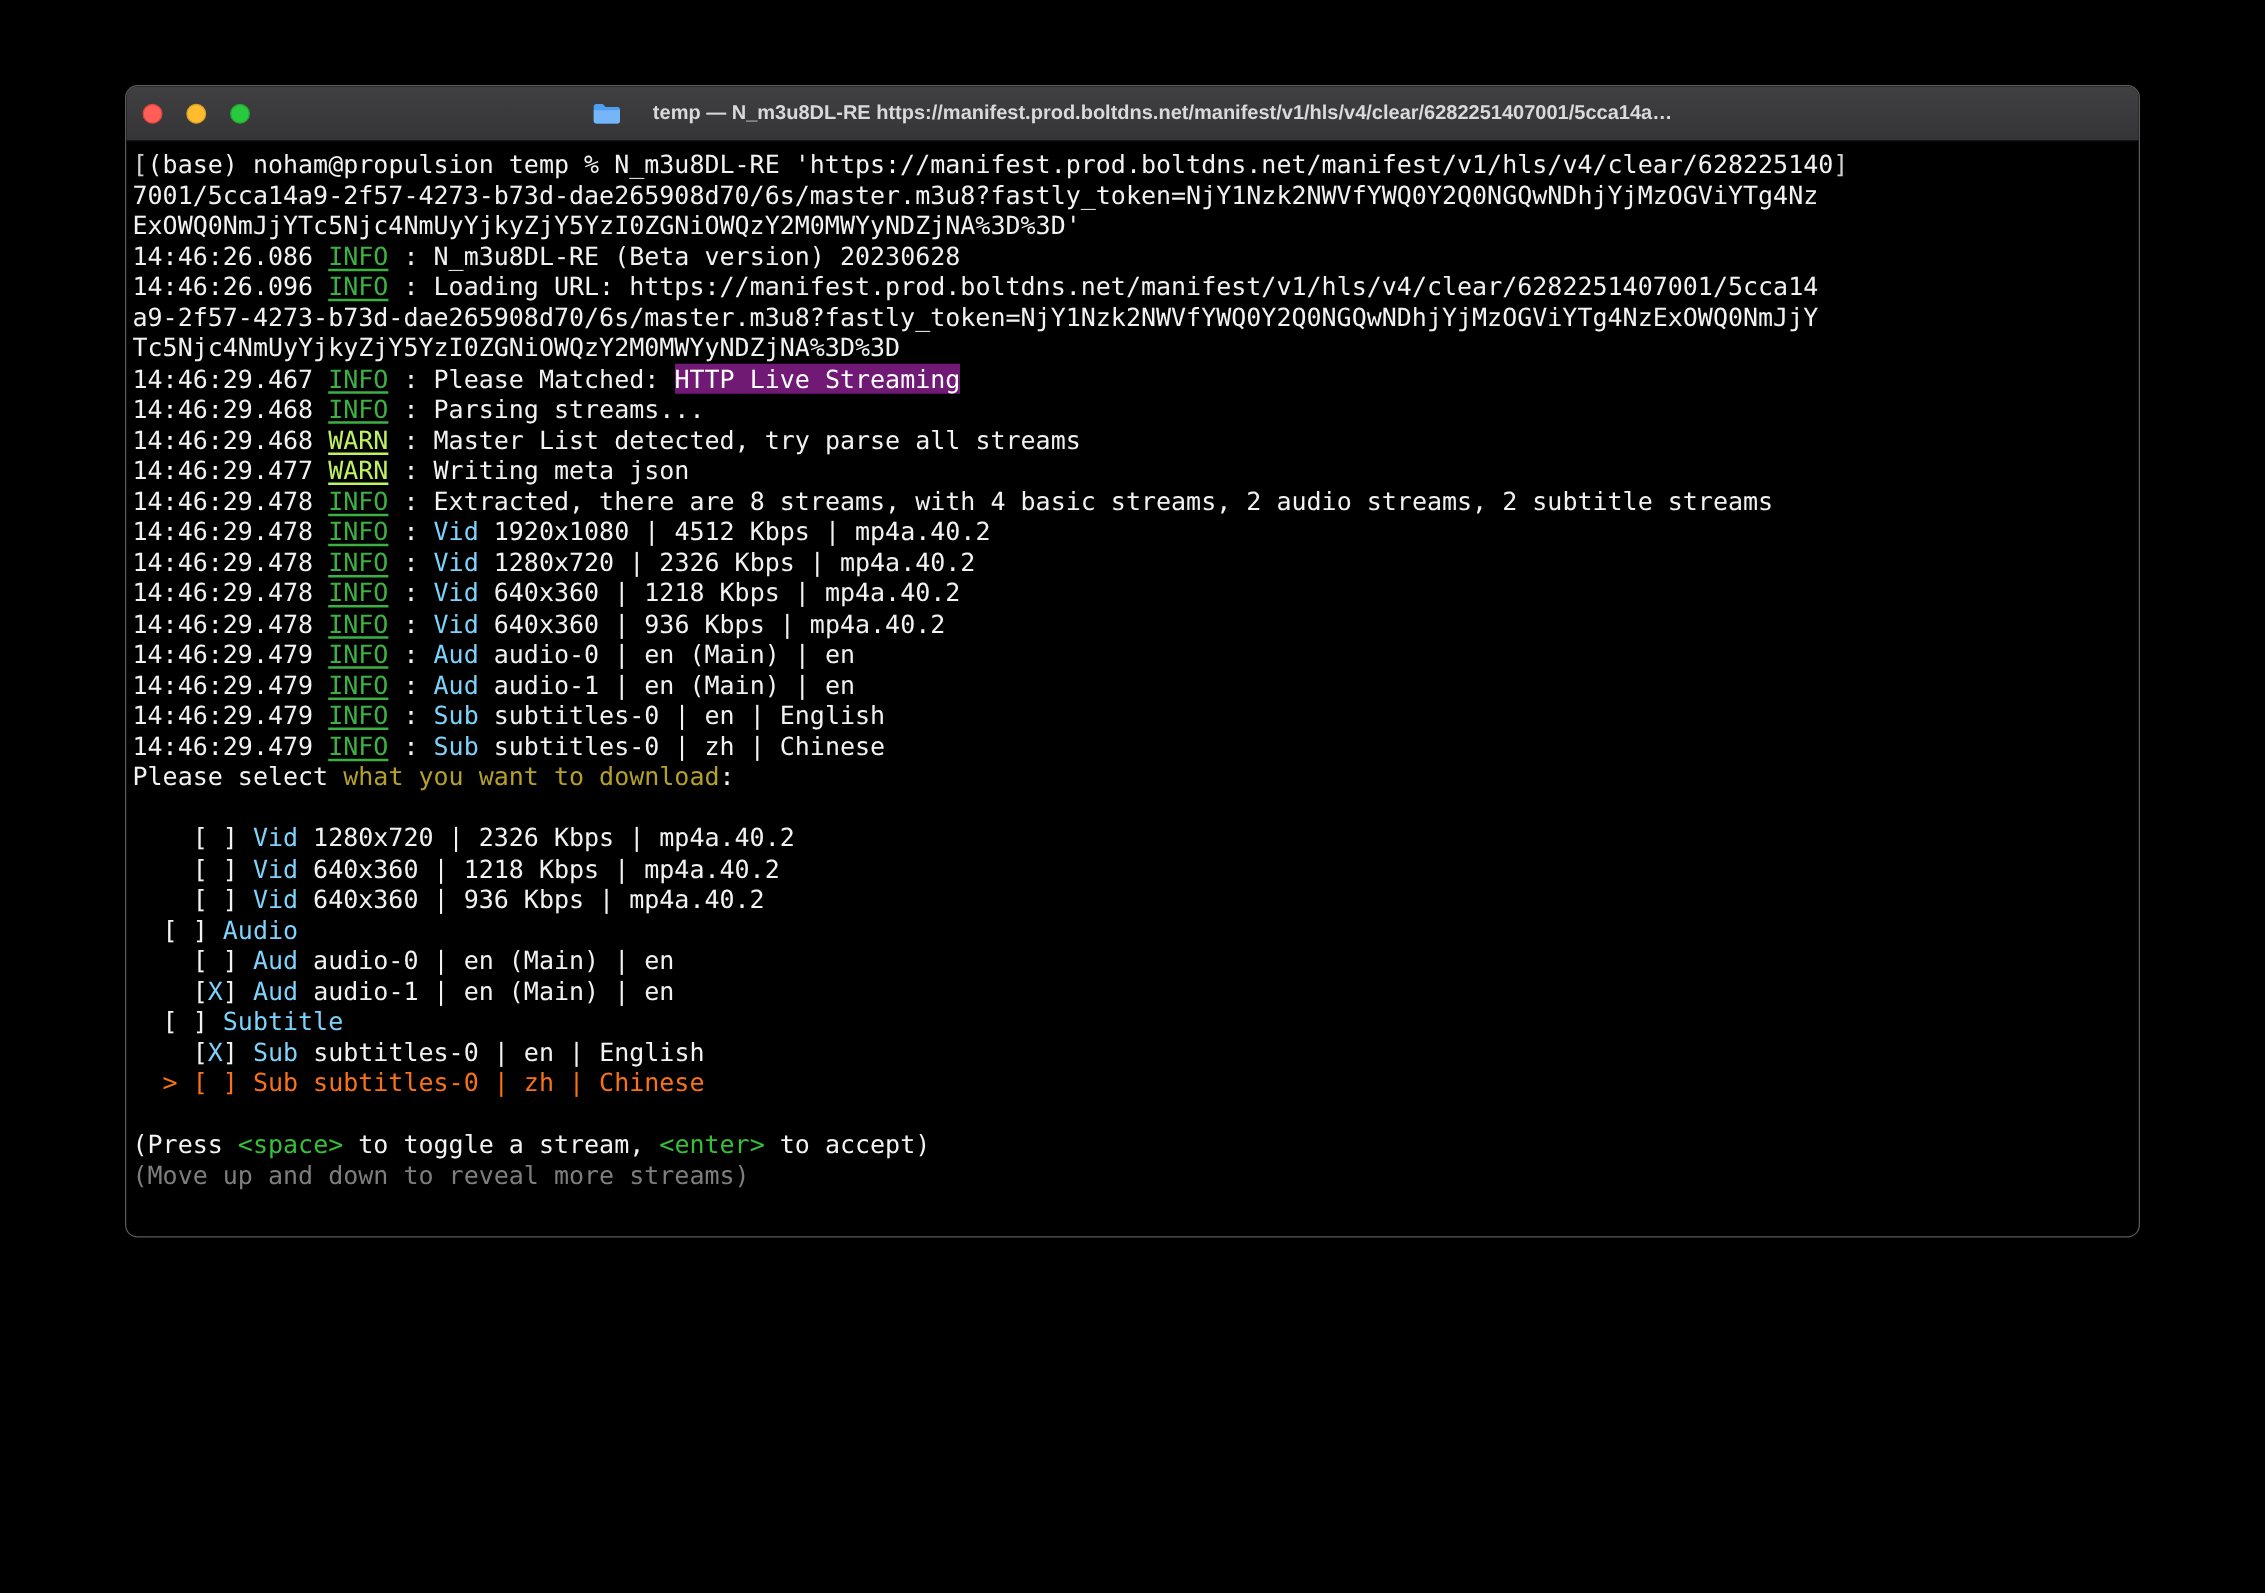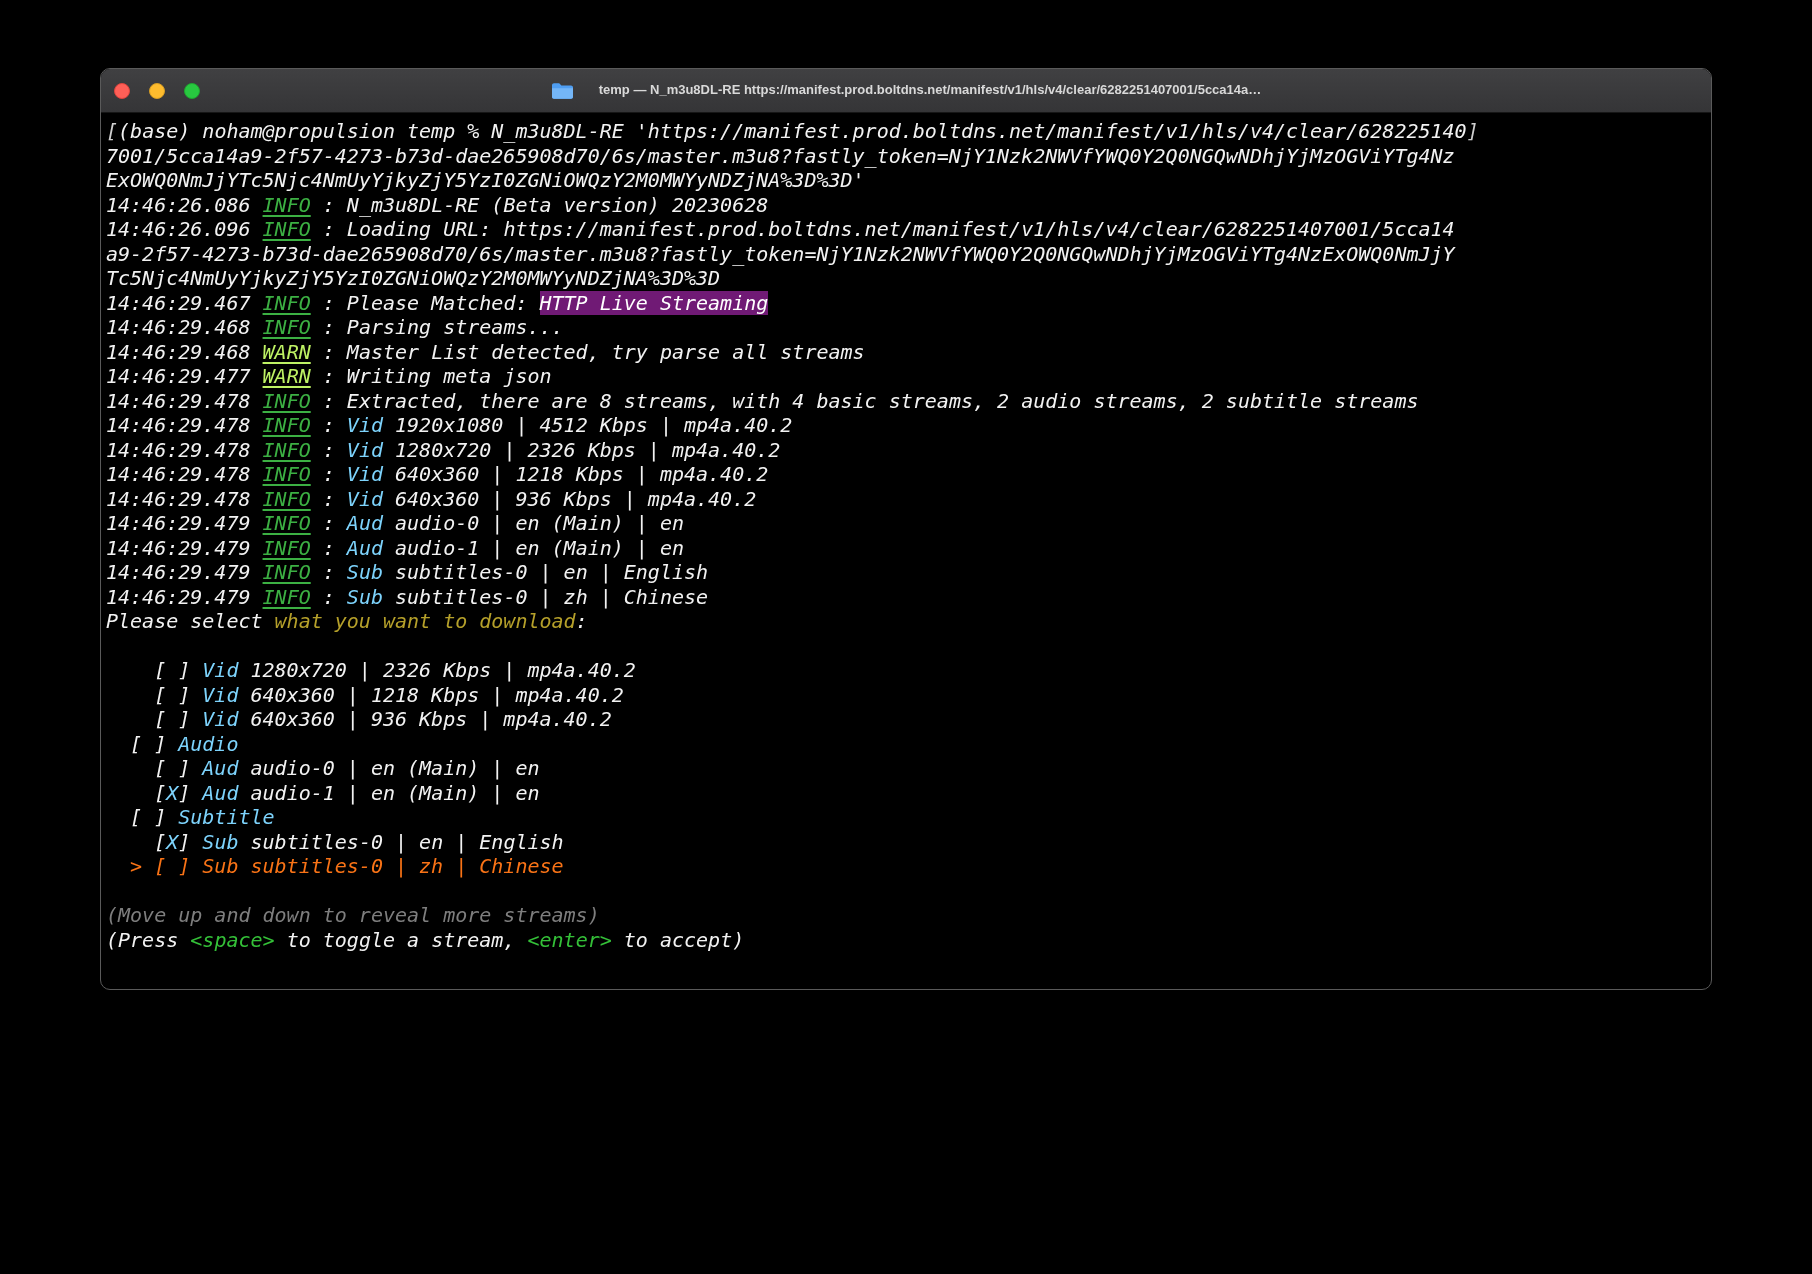--- a/index.html
+++ b/index.html
@@ -44,35 +44,35 @@
     gap: 19px;
   }
   .tl { width: 16px; height: 16px; border-radius: 50%; display: inline-block; }
   .tl.red    { background: #ff5f57; border: 1px solid #e0443e; }
   .tl.yellow { background: #febc2e; border: 1px solid #d89e24; }
   .tl.green  { background: #28c840; border: 1px solid #1fa52f; }
   .title {
     display: flex;
     gap: 25px;
     font-weight: bold;
-    font-size: 13px;
+    font-size: 16px;
     color: #d9d9d9;
     white-space: nowrap;
     overflow: hidden;
     max-width: 1420px;
   }
   .folder { display: inline-flex; align-items: center; }
   .terminal {
     padding: 6px 5px;
     font-family: "DejaVu Sans Mono", "Liberation Mono", monospace;
     font-size: 20px;
     line-height: 24.5px;
     color: #f2f2f2;
   }
-  .line { white-space: pre; height: 24.5px; font-style: italic; }
+  .line { white-space: pre; height: 24.5px; }
   .s-plain  { color: #f2f2f2; }
   .s-mark   { color: #cfcfcf; }
   .s-info   { color: #3cb043; text-decoration: underline; text-decoration-thickness: 2px; text-underline-offset: 3px; }
   .s-warn   { color: #bef264; text-decoration: underline; text-decoration-thickness: 2px; text-underline-offset: 3px; }
   .s-blue   { color: #7dd3fc; }
   .s-hl     { color: #ffffff; background: #701a75; }
   .s-yellow { color: #b5a02a; }
   .s-purple { color: #f97316; }
   .s-gray   { color: #7e7e7e; }
   .s-green  { color: #34c038; }
@@ -124,17 +124,17 @@
         <div class="line"><span class="s-plain">    [ ] </span><span class="s-blue">Vid</span><span class="s-plain"> 1280x720 | 2326 Kbps | mp4a.40.2</span></div>
         <div class="line"><span class="s-plain">    [ ] </span><span class="s-blue">Vid</span><span class="s-plain"> 640x360 | 1218 Kbps | mp4a.40.2</span></div>
         <div class="line"><span class="s-plain">    [ ] </span><span class="s-blue">Vid</span><span class="s-plain"> 640x360 | 936 Kbps | mp4a.40.2</span></div>
         <div class="line"><span class="s-plain">  [ ] </span><span class="s-blue">Audio</span></div>
         <div class="line"><span class="s-plain">    [ ] </span><span class="s-blue">Aud</span><span class="s-plain"> audio-0 | en (Main) | en</span></div>
         <div class="line"><span class="s-plain">    [</span><span class="s-blue">X</span><span class="s-plain">] </span><span class="s-blue">Aud</span><span class="s-plain"> audio-1 | en (Main) | en</span></div>
         <div class="line"><span class="s-plain">  [ ] </span><span class="s-blue">Subtitle</span></div>
         <div class="line"><span class="s-plain">    [</span><span class="s-blue">X</span><span class="s-plain">] </span><span class="s-blue">Sub</span><span class="s-plain"> subtitles-0 | en | English</span></div>
         <div class="line"><span class="s-purple">  &gt; [ ] Sub subtitles-0 | zh | Chinese</span></div>
         <div class="line">&nbsp;</div>
+        <div class="line"><span class="s-plain">(Press </span><span class="s-green">&lt;space&gt;</span><span class="s-plain"> to toggle a stream, </span><span class="s-green">&lt;enter&gt;</span><span class="s-plain"> to accept)</span></div>
         <div class="line"><span class="s-gray">(Move up and down to reveal more streams)</span></div>
-        <div class="line"><span class="s-plain">(Press </span><span class="s-green">&lt;space&gt;</span><span class="s-plain"> to toggle a stream, </span><span class="s-green">&lt;enter&gt;</span><span class="s-plain"> to accept)</span></div>
       </div>
   </div>
 </div>
 
 </body></html>

